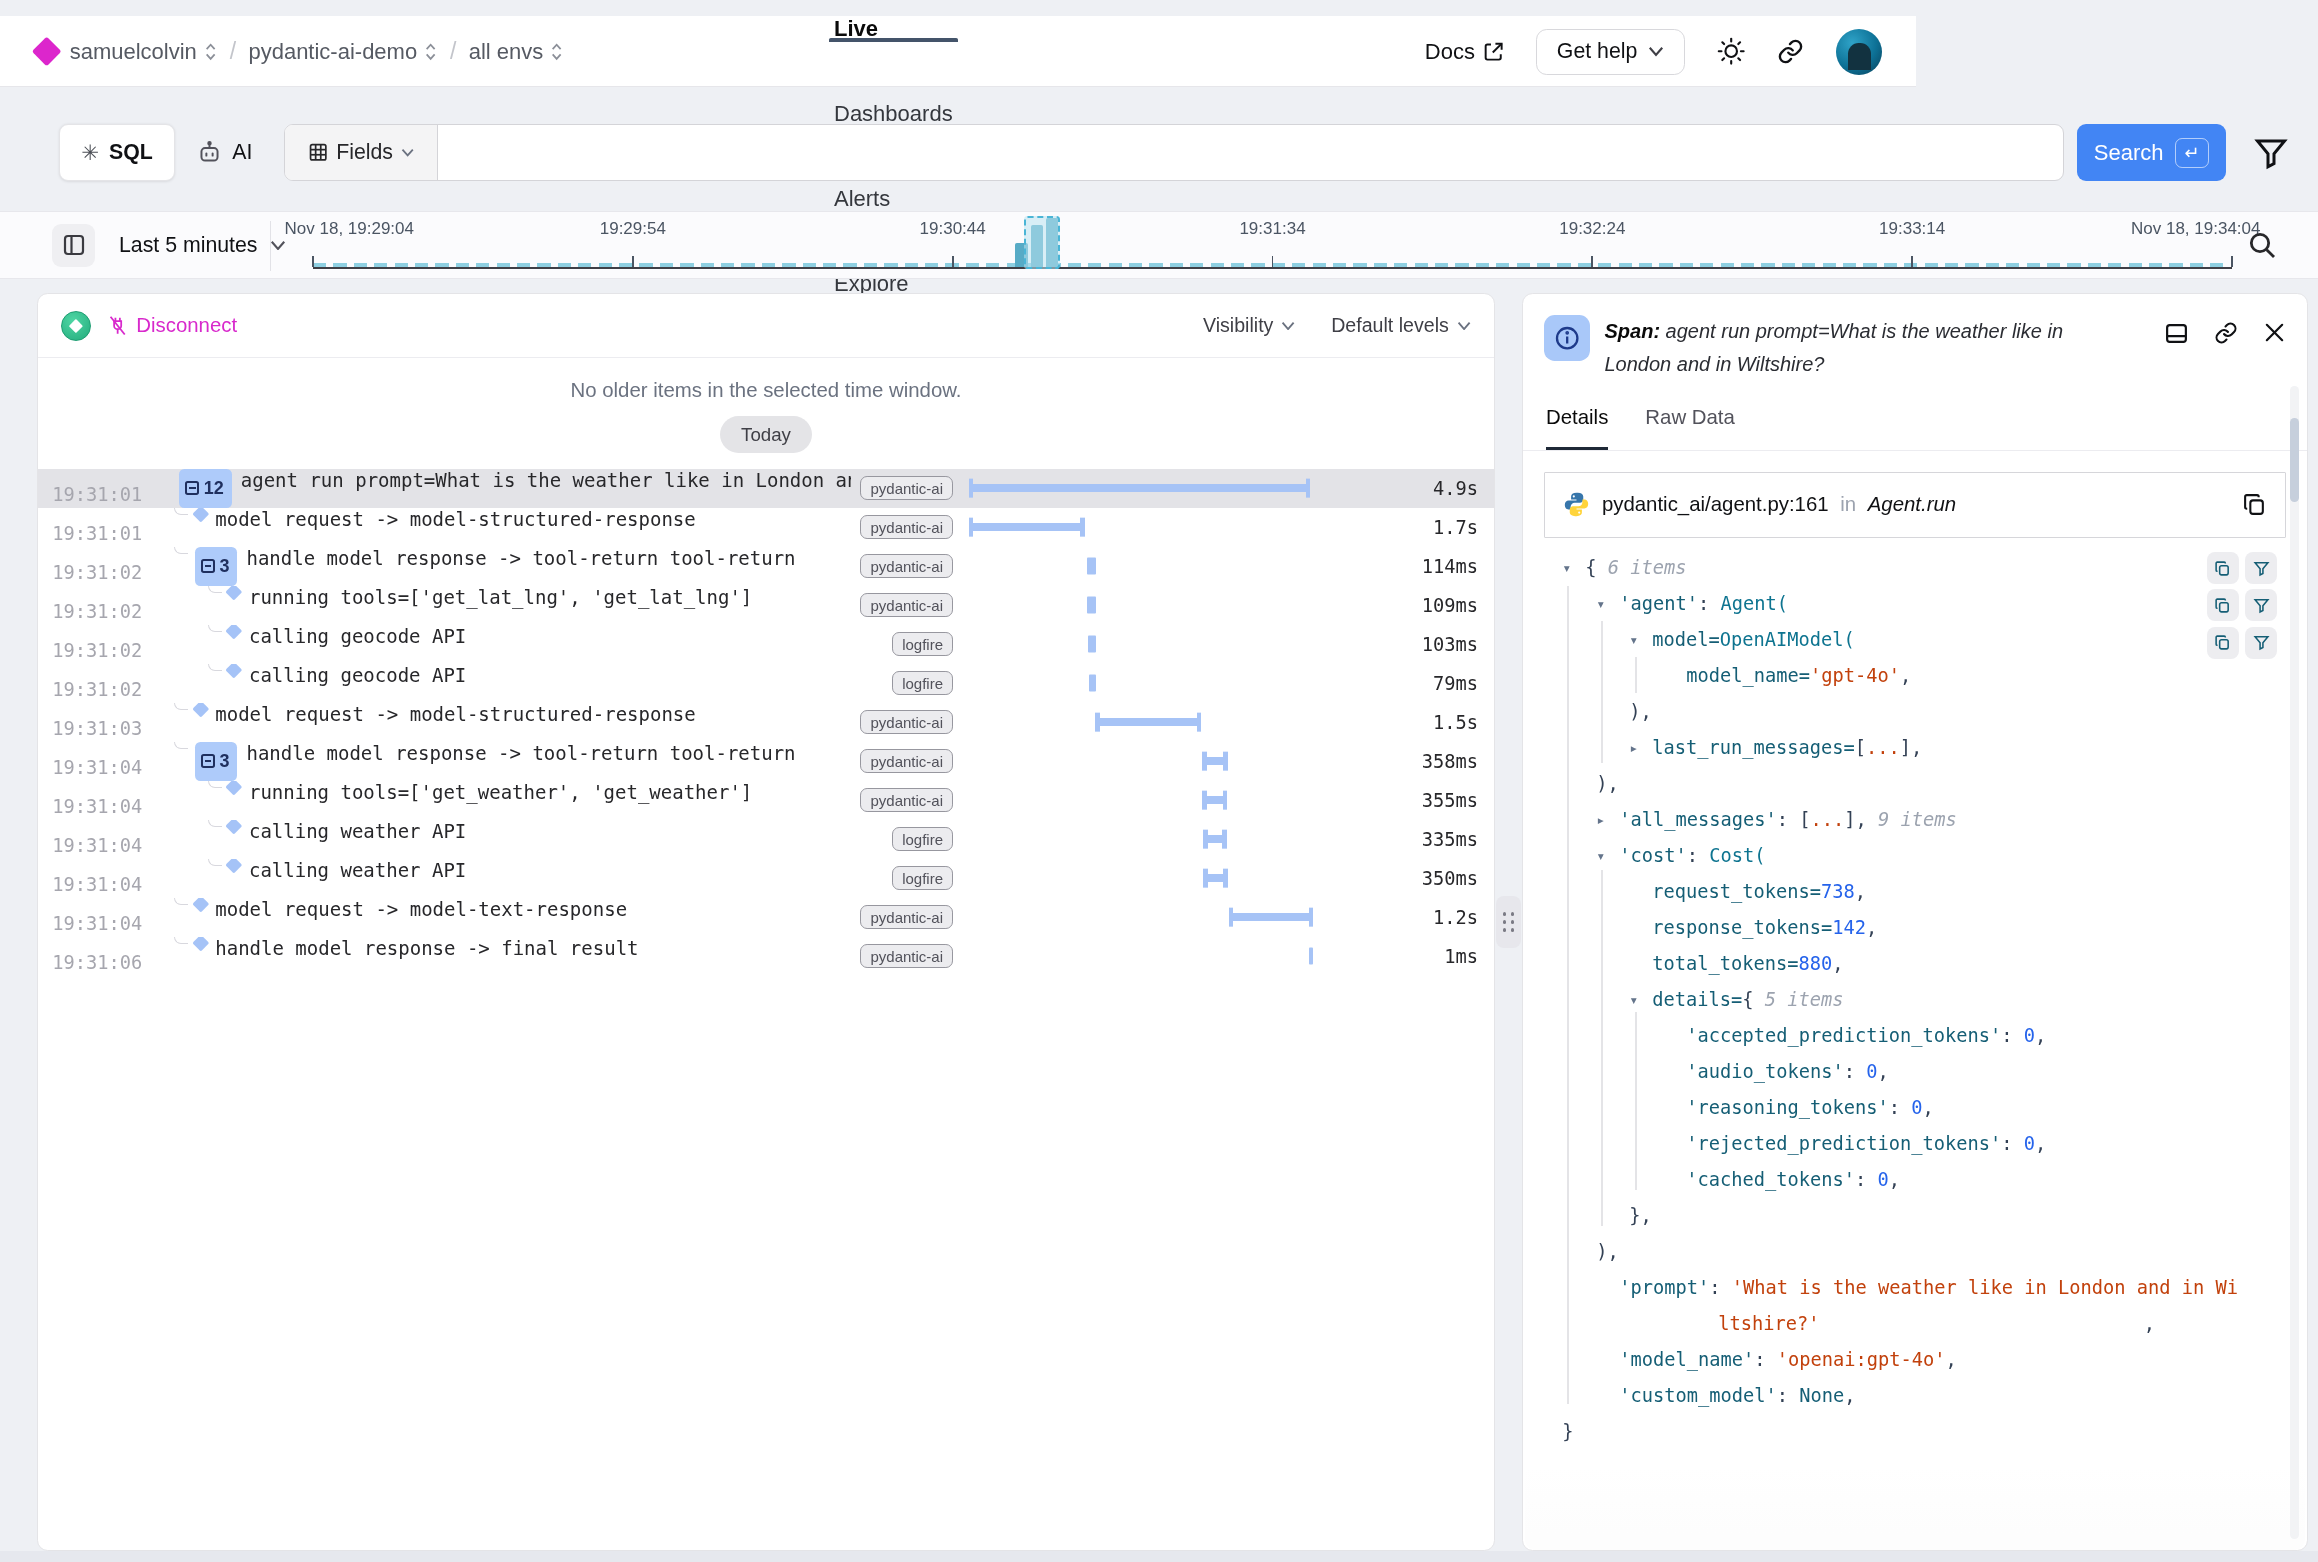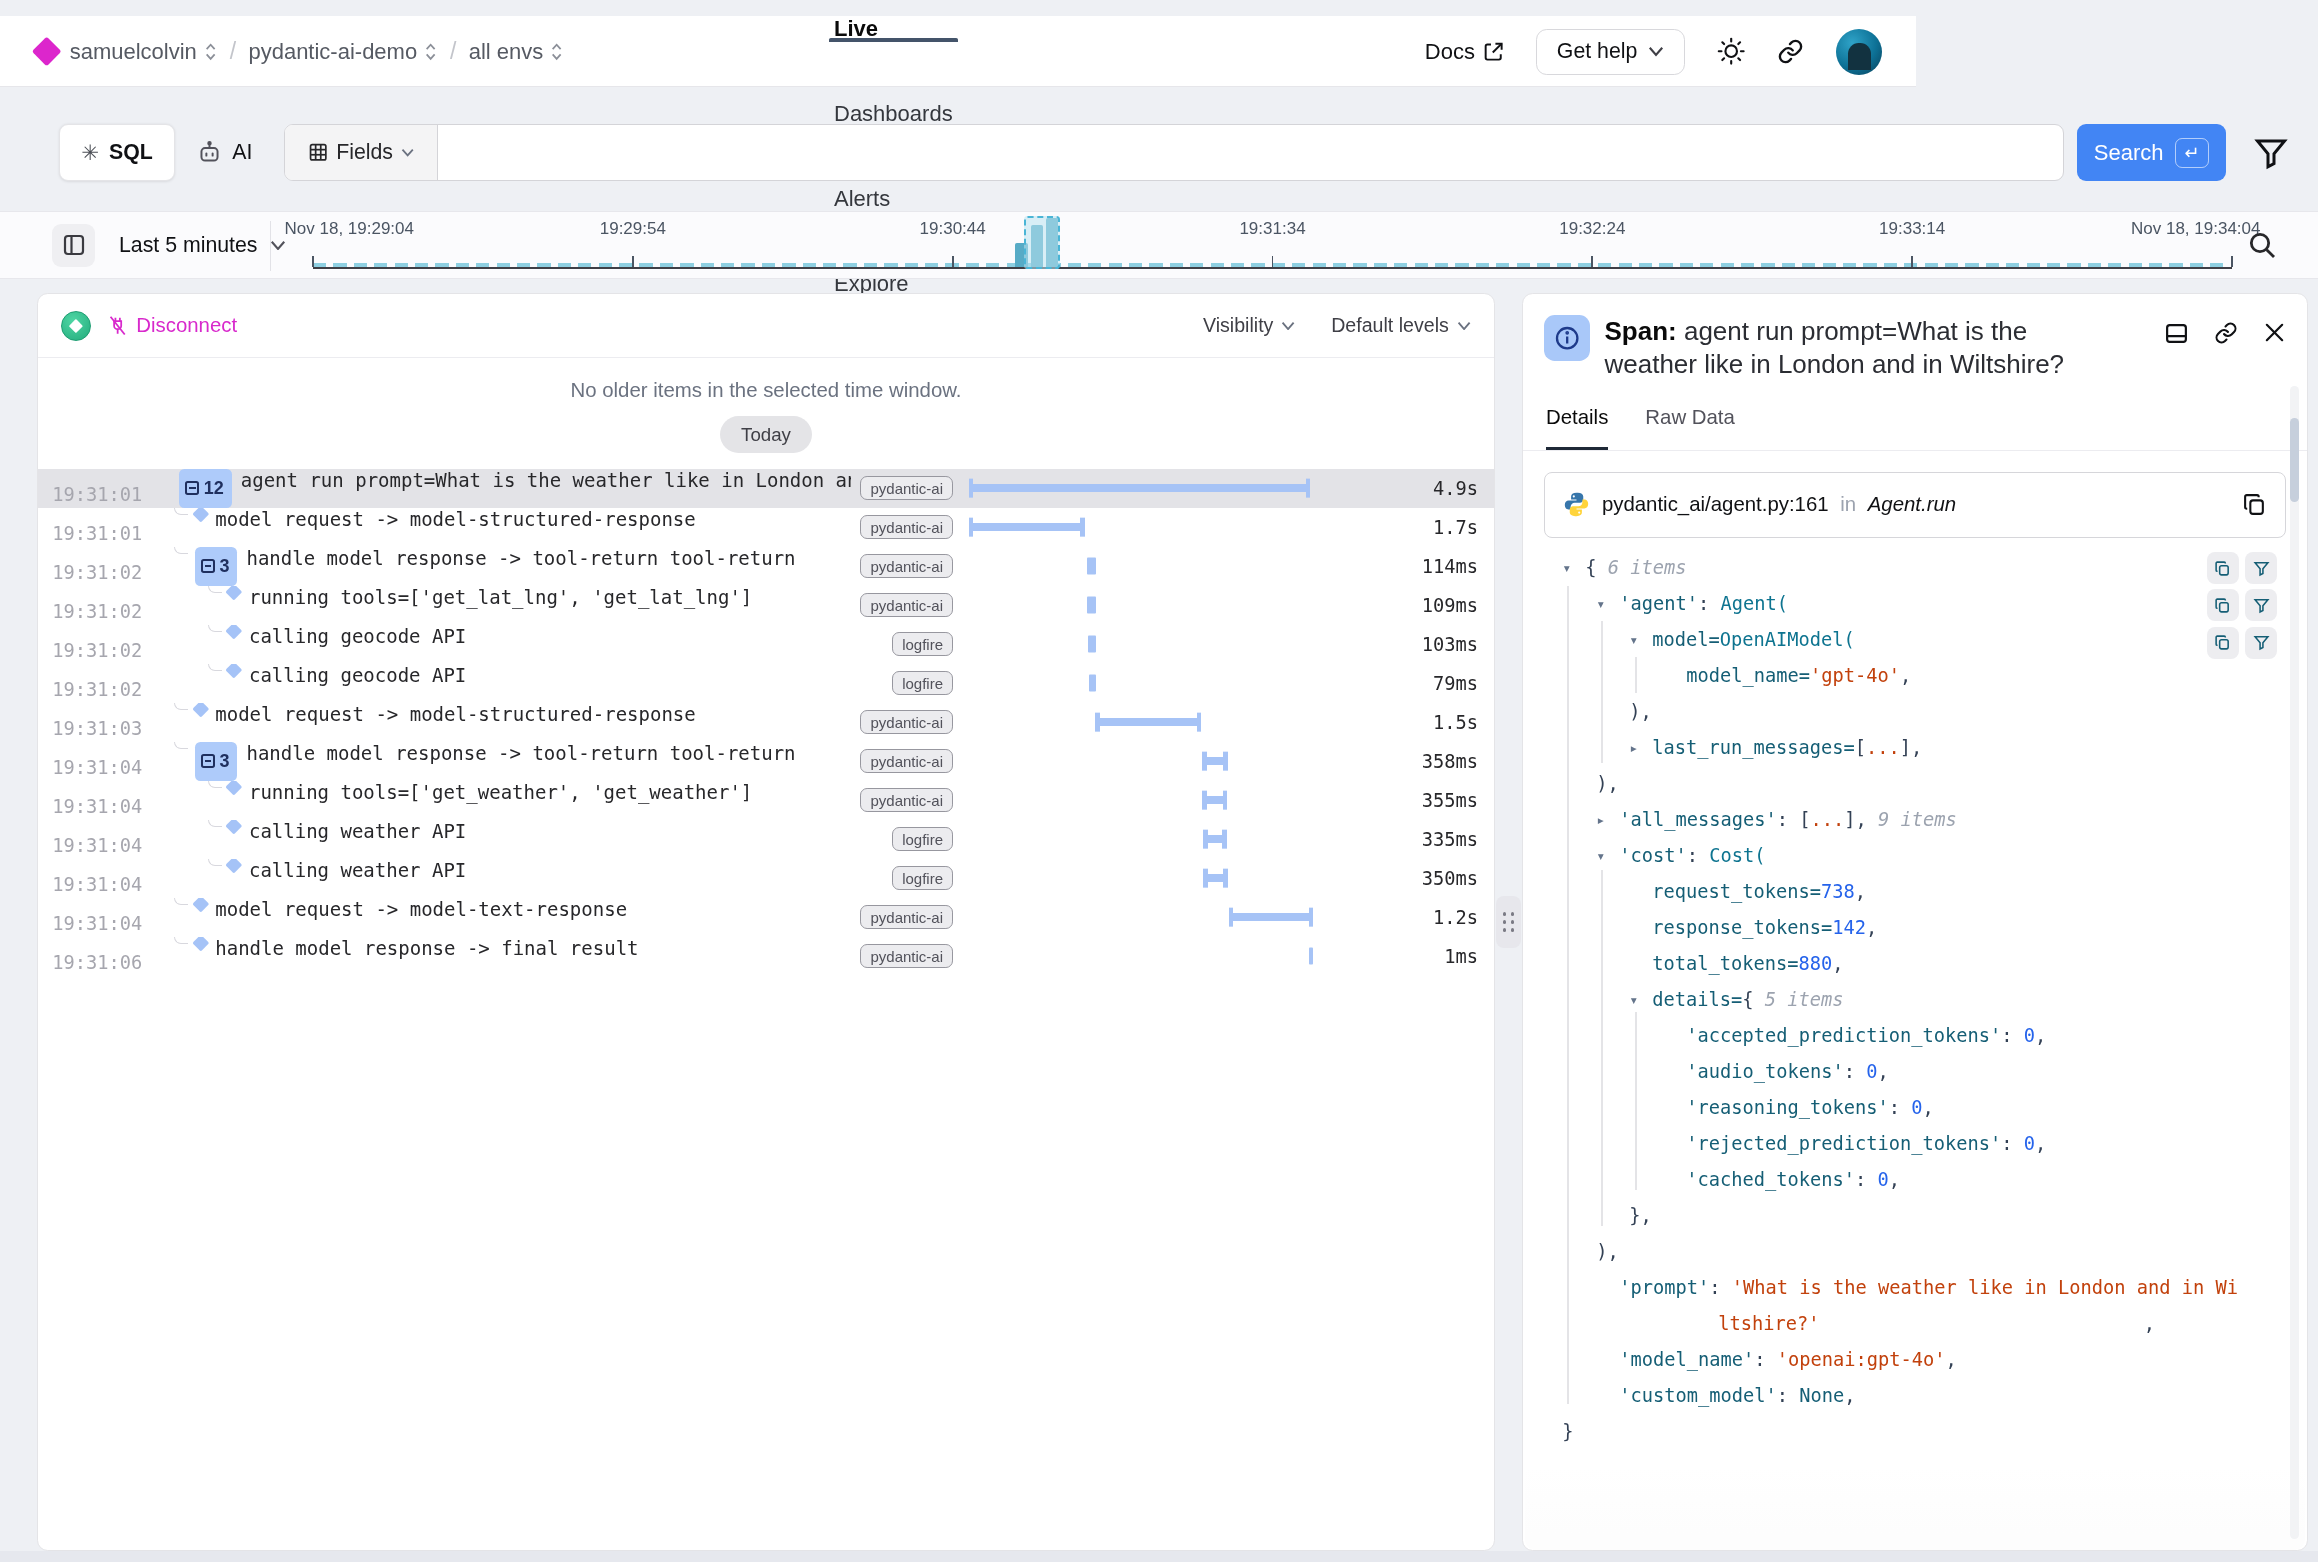--- a/index.html
+++ b/index.html
@@ -90,28 +90,28 @@
   .rdur { flex:none; width:89px; padding-right:16px; text-align:right; font-family:"DejaVu Sans Mono", monospace; font-size:18.7px; color:#27272a; }
 
   
   .drag-handle { position:absolute; left:1496px; top:896px; width:25px; height:52px; background:#e7e7ec; border-radius:8px; display:flex; align-items:center; justify-content:center; z-index:5; }
   .dots { display:grid; grid-template-columns:repeat(2,3.6px); grid-template-rows:repeat(3,3.6px); gap:4.4px; }
   .dots i { width:3.6px; height:3.6px; background:#7a7a84; border-radius:50%; }
 
   
   .dp-header { padding:21.3px 21.3px 9px 21.3px; display:flex; gap:14.2px; }
   .info-badge { flex:none; width:46px; height:46px; border-radius:10.7px; background:#a9c8f9; display:flex; align-items:center; justify-content:center; }
-  .dp-title { width:498px; font-size:26px; line-height:33px; color:#2b2d33; }
+  .dp-title { width:498px; font-size:20px; line-height:33px; color:#2b2d33;font-style:italic; }
   .dp-title b { color:#0a0a0a; }
   .dp-actions { margin-left:auto; display:flex; gap:25px; padding-top:5.3px; color:#101114; }
   .dp-tabs { display:flex; gap:37px; padding-left:23px; height:48px; border-bottom:1.3px solid #ececf0; margin-top:12.4px; }
   .dp-tab { font-size:20.4px; color:#52525b; display:flex; align-items:flex-start; position:relative; padding-top:3.6px; }
   .dp-tab.active { color:#0a0a0a; font-weight:500; }
   .dp-tab.active::after { content:""; position:absolute; left:0; right:0; bottom:0; height:2.7px; background:#1f2937; }
-  .source-box { margin:21.3px 21.3px 0 21.3px; height:66px; border:1.3px solid #d6d6da; border-radius:8px; display:flex; align-items:center; padding:0 18px; gap:11.6px; }
+  .source-box { margin:21.3px 21.3px 0 21.3px; height:66px; border:1.3px solid #d6d6da; border-radius:1px; display:flex; align-items:center; padding:0 18px; gap:11.6px; }
   .src-file { font-size:20.4px; color:#101114; }
   .src-in { font-size:20.4px; color:#9ca3af; }
   .src-fn { font-size:20.4px; font-style:italic; color:#101114; }
   .src-copy { margin-left:auto; }
   .args-heading { margin:25px 21.3px 0 21.3px; font-size:29px; font-weight:700; color:#0a0a0a; }
   .code { position:relative; margin:12.4px 0 0 21.3px; font-family:"DejaVu Sans Mono", monospace; font-size:18.7px; line-height:36px; }
   .cl { display:flex; white-space:pre; padding-right:116px; }
   .car { display:inline-block; width:23px; color:#64748b; font-size:15px; }
   .tk-key { color:#155e75; } .tk-cls { color:#0e7490; } .tk-str { color:#c2410c; }
   .tk-num { color:#2563eb; } .tk-pn { color:#334155; } .tk-ell { color:#c2410c; }

